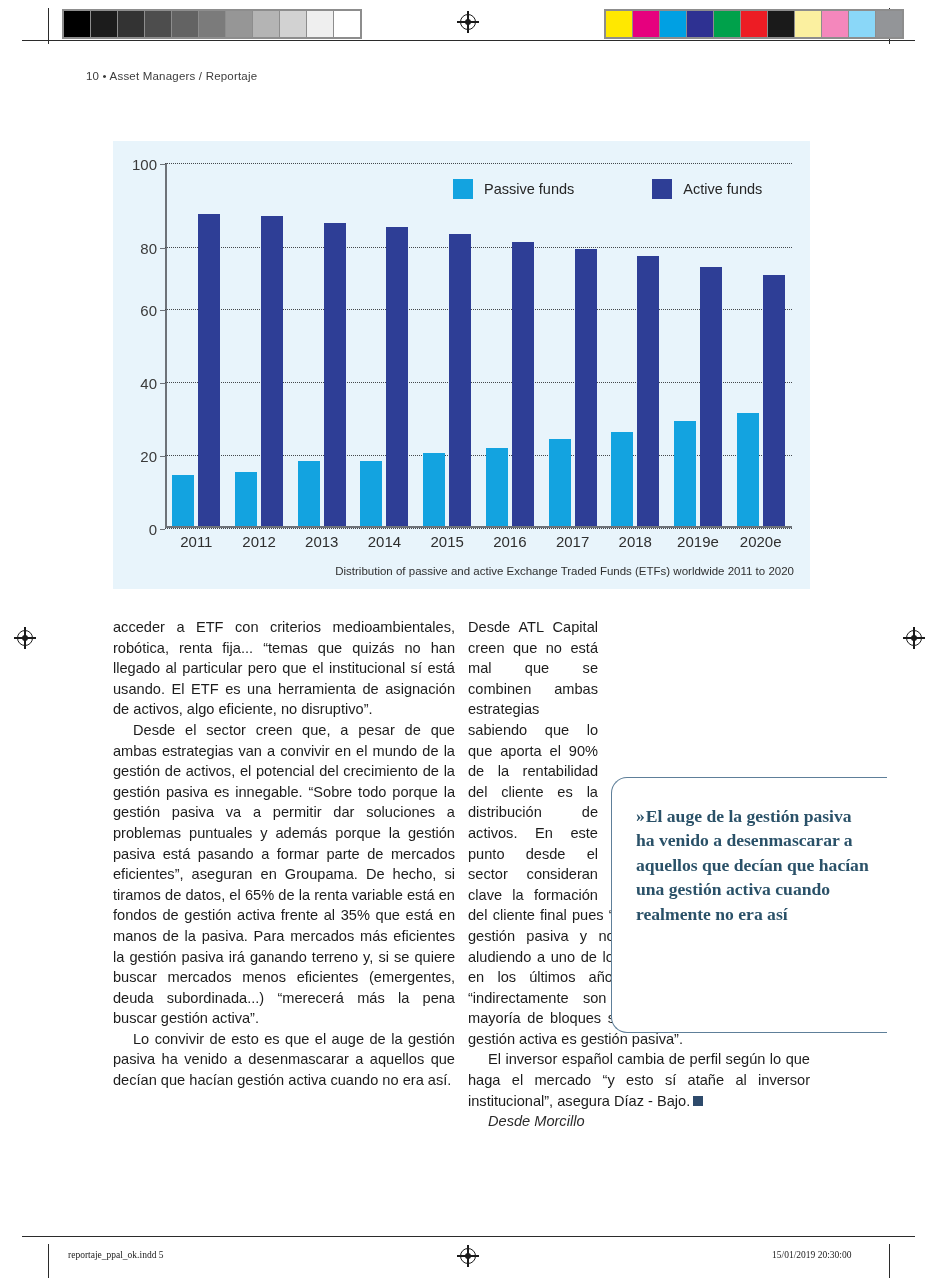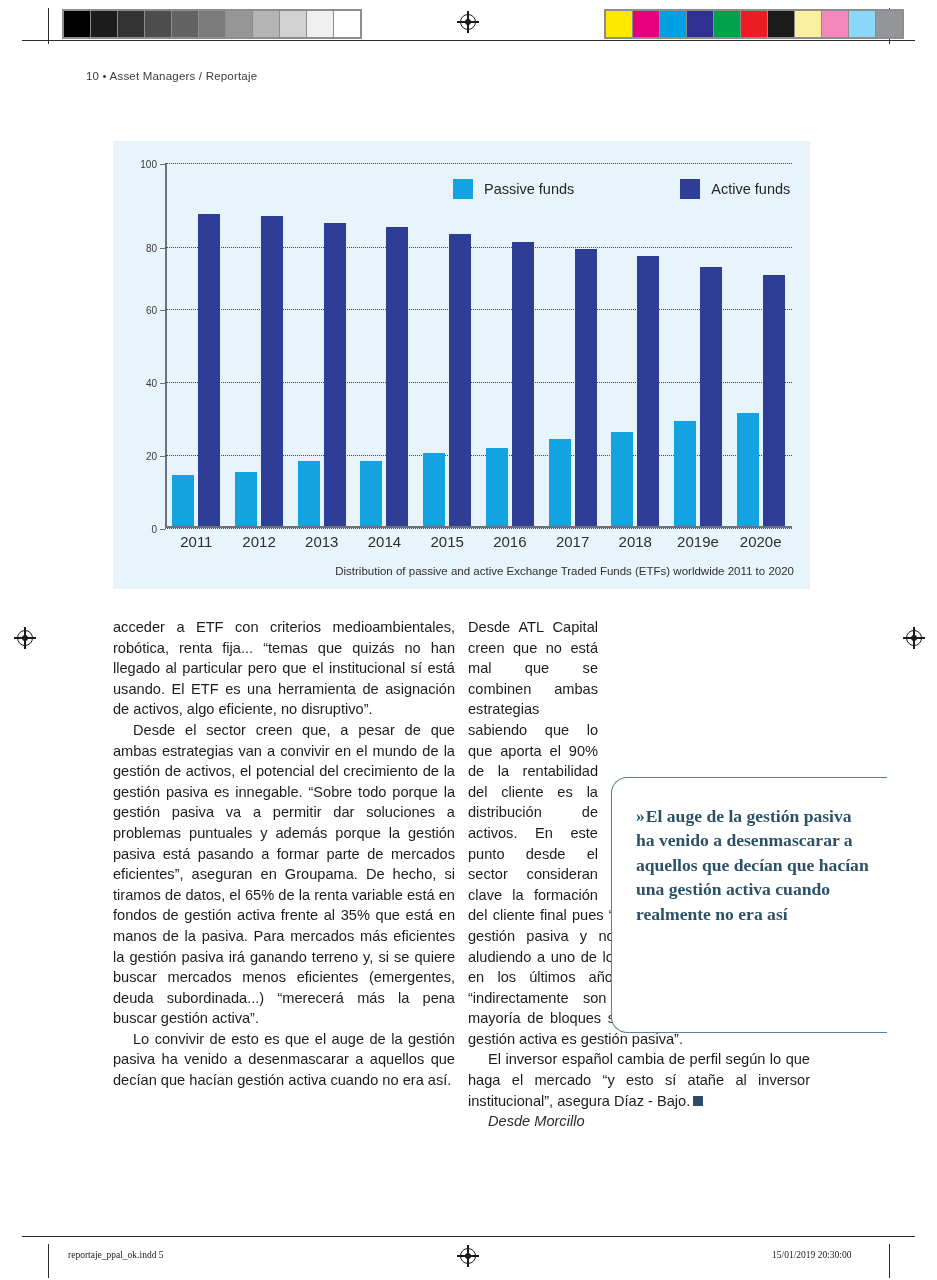--- a/index.html
+++ b/index.html
@@ -78,21 +78,21 @@
   .axis-x-line {
     position: absolute; left: 0; bottom: 0; width: 627px; height: 1.6px; background: #6d7278;
   }
   .gridline {
     position: absolute; left: 0; width: 627px; height: 0;
     border-top: 1.4px dotted #44484c;
   }
   .ytick-label {
     position: absolute; right: 100%; margin-right: 8px;
     transform: translateY(-50%);
-    font-size: 10px; color: #3a3a3a; white-space: nowrap;
+    font-size: 15px; color: #3a3a3a; white-space: nowrap;
   }
   .ytick-mark {
     position: absolute; left: -5px; width: 5px; height: 1.4px; background: #6d7278;
   }
 
   .bars {
     position: absolute; left: 0; bottom: 1.6px; width: 627px; height: 363.4px;
     display: flex; align-items: flex-end;
   }
   .group {
@@ -104,21 +104,21 @@
   .bar.passive { background: #13a3e0; }
   .bar.active  { background: #2e3e96; }
 
   .xtick-label {
     position: absolute; top: 100%; left: 50%; transform: translateX(-50%);
     margin-top: 7px; font-size: 15px; color: #2e2e2e; white-space: nowrap;
   }
 
   .legend {
     position: absolute; left: 340px; top: 38px;
-    display: flex; align-items: center; gap: 106px;
+    display: flex; align-items: center; gap: 78px;
   }
   .legend-item { display: flex; align-items: center; gap: 11px; }
   .legend-swatch { width: 20px; height: 20px; display: block; }
   .legend-label { font-size: 14.5px; color: #262626; }
 
   .chart-caption {
     position: absolute; right: 16px; bottom: 12px;
     font-size: 11.5px; color: #2f2f2f; text-align: center;
   }
 

